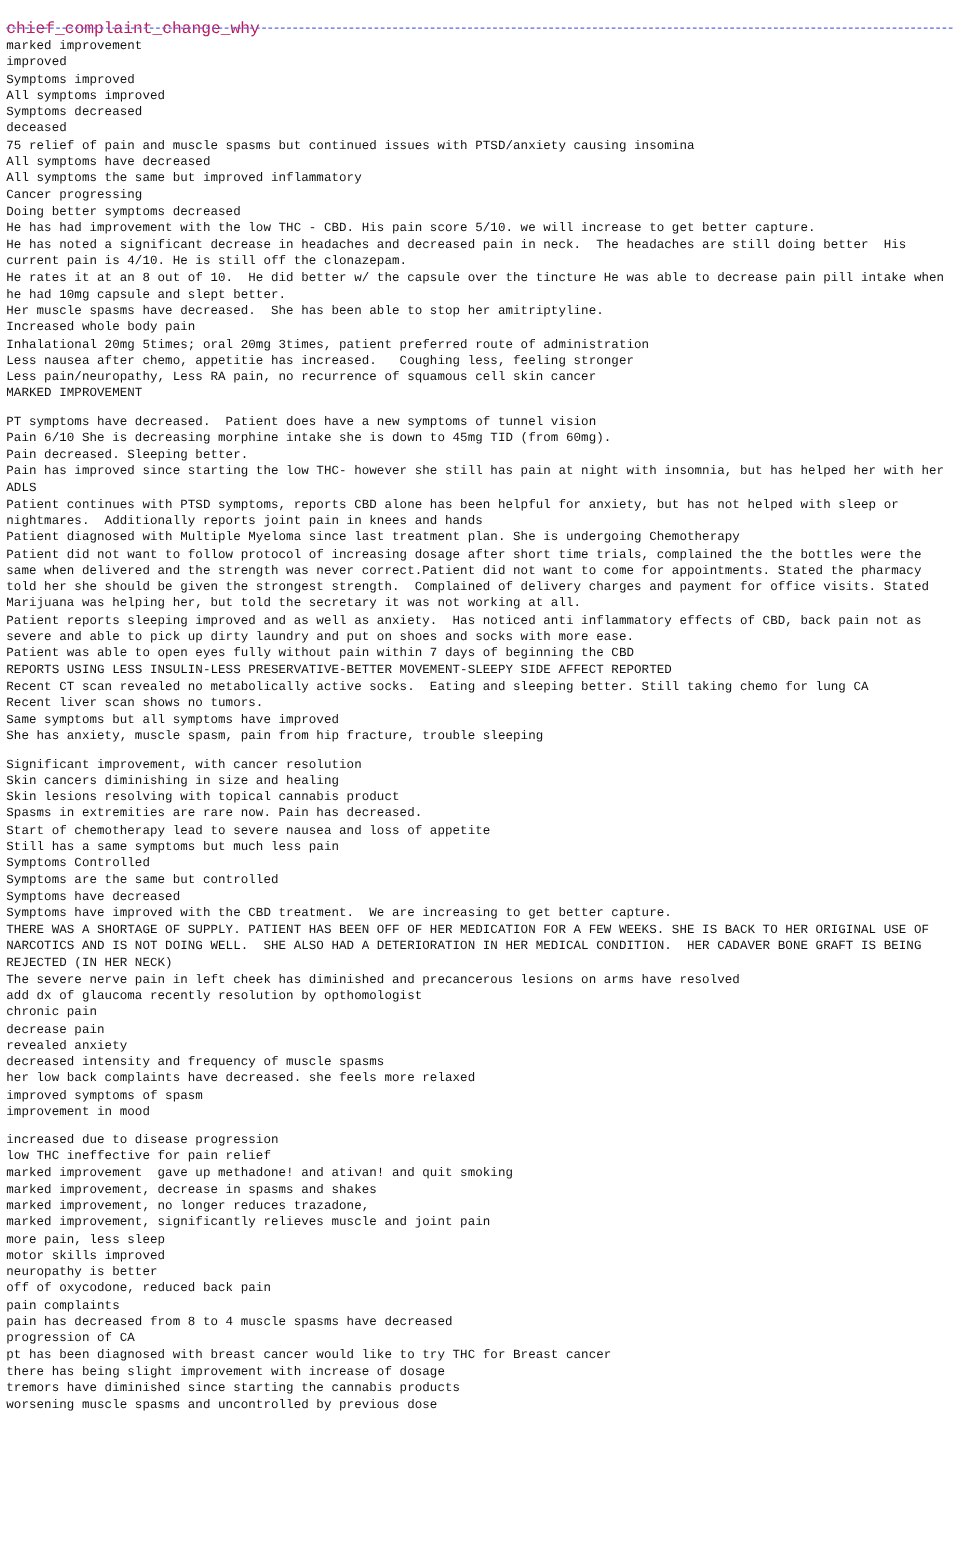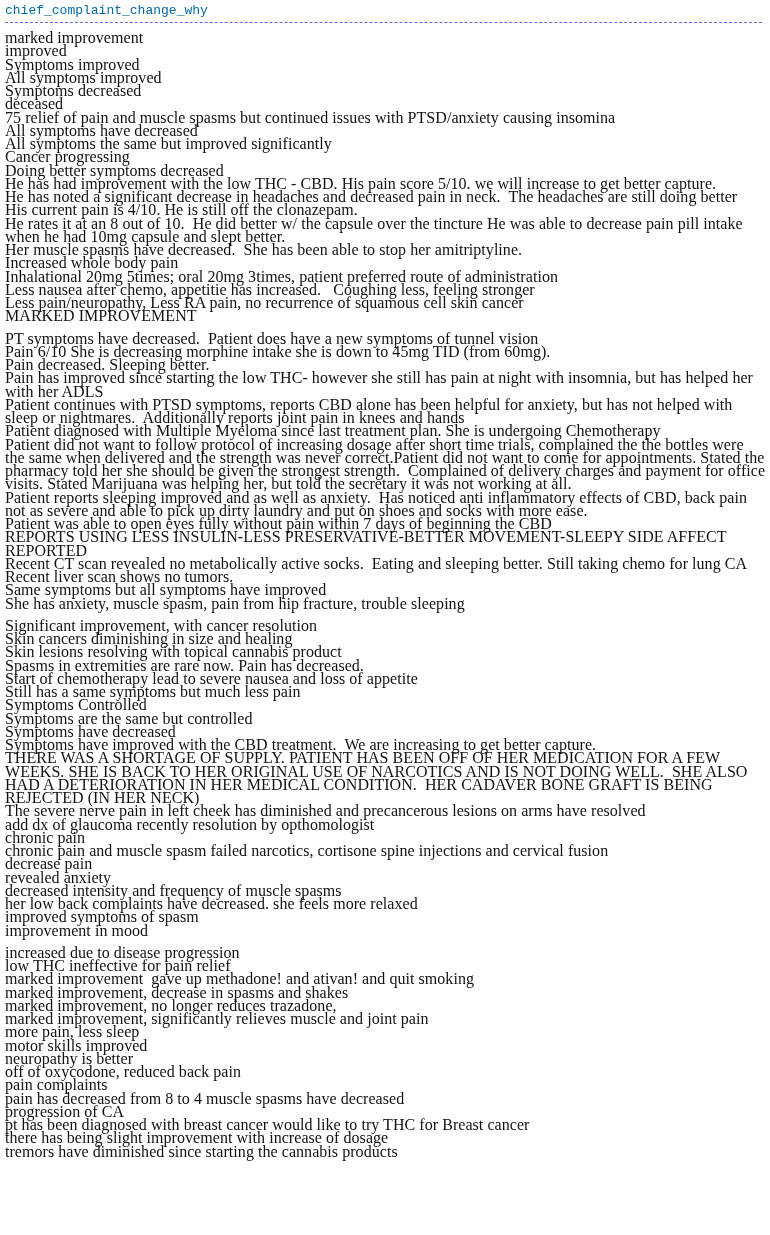--- a/index.html
+++ b/index.html
@@ -5,42 +5,42 @@
     html, body { margin: 0; padding: 0; background: #ffffff; }
     body {
       width: 770px;
       height: 1235px;
       overflow: hidden;
       position: relative;
     }
     .header {
       position: absolute;
       left: 5px;
-      top: 3px;
+      top: 15px;
       font-family: "Liberation Mono", "DejaVu Sans Mono", monospace;
       font-size: 13px;
-      color: #0369a1;
+      color: #be185d;
       line-height: 16px;
       white-space: pre;
     }
     .rule {
       position: absolute;
       left: 5px;
       top: 22px;
       width: 757px;
       height: 0;
       border-top: 1.5px dashed #5a68e6;
     }
     .body-text {
       position: absolute;
       left: 5px;
       top: 31px;
       width: 762px;
-      font-family: Liberation Serif, serif;
-      font-size: 16px;
+      font-family: Liberation Mono, monospace;
+      font-size: 10px;
       letter-spacing: 0.05px;
       line-height: 13.25px;
       color: #111111;
     }
     .group { margin: 0; padding: 0; }
     .group + .group { margin-top: 9px; }
     .entry {
       white-space: pre-wrap;
       word-break: normal;
     }
@@ -54,21 +54,21 @@
 <div class="body-text">
   <div class="group">
       <div class="entry">marked improvement</div>
       <div class="entry">improved</div>
       <div class="entry">Symptoms improved</div>
       <div class="entry">All symptoms improved</div>
       <div class="entry">Symptoms decreased</div>
       <div class="entry">deceased</div>
       <div class="entry">75 relief of pain and muscle spasms but continued issues with PTSD/anxiety causing insomina</div>
       <div class="entry">All symptoms have decreased</div>
-      <div class="entry">All symptoms the same but improved significantly</div>
+      <div class="entry">All symptoms the same but improved inflammatory</div>
       <div class="entry">Cancer progressing</div>
       <div class="entry">Doing better symptoms decreased</div>
       <div class="entry">He has had improvement with the low THC - CBD. His pain score 5/10. we will increase to get better capture.</div>
       <div class="entry">He has noted a significant decrease in headaches and decreased pain in neck.  The headaches are still doing better  His current pain is 4/10. He is still off the clonazepam.</div>
       <div class="entry">He rates it at an 8 out of 10.  He did better w/ the capsule over the tincture He was able to decrease pain pill intake when he had 10mg capsule and slept better.</div>
       <div class="entry">Her muscle spasms have decreased.  She has been able to stop her amitriptyline.</div>
       <div class="entry">Increased whole body pain</div>
       <div class="entry">Inhalational 20mg 5times; oral 20mg 3times, patient preferred route of administration</div>
       <div class="entry">Less nausea after chemo, appetitie has increased.   Coughing less, feeling stronger</div>
       <div class="entry">Less pain/neuropathy, Less RA pain, no recurrence of squamous cell skin cancer</div>
@@ -98,21 +98,20 @@
       <div class="entry">Start of chemotherapy lead to severe nausea and loss of appetite</div>
       <div class="entry">Still has a same symptoms but much less pain</div>
       <div class="entry">Symptoms Controlled</div>
       <div class="entry">Symptoms are the same but controlled</div>
       <div class="entry">Symptoms have decreased</div>
       <div class="entry">Symptoms have improved with the CBD treatment.  We are increasing to get better capture.</div>
       <div class="entry">THERE WAS A SHORTAGE OF SUPPLY. PATIENT HAS BEEN OFF OF HER MEDICATION FOR A FEW WEEKS. SHE IS BACK TO HER ORIGINAL USE OF NARCOTICS AND IS NOT DOING WELL.  SHE ALSO HAD A DETERIORATION IN HER MEDICAL CONDITION.  HER CADAVER BONE GRAFT IS BEING REJECTED (IN HER NECK)</div>
       <div class="entry">The severe nerve pain in left cheek has diminished and precancerous lesions on arms have resolved</div>
       <div class="entry">add dx of glaucoma recently resolution by opthomologist</div>
       <div class="entry">chronic pain</div>
-      <div class="entry">chronic pain and muscle spasm failed narcotics, cortisone spine injections and cervical fusion</div>
       <div class="entry">decrease pain</div>
       <div class="entry">revealed anxiety</div>
       <div class="entry">decreased intensity and frequency of muscle spasms</div>
       <div class="entry">her low back complaints have decreased. she feels more relaxed</div>
       <div class="entry">improved symptoms of spasm</div>
       <div class="entry">improvement in mood</div>
     </div>
   <div class="group">
       <div class="entry">increased due to disease progression</div>
       <div class="entry">low THC ineffective for pain relief</div>
@@ -123,14 +122,15 @@
       <div class="entry">more pain, less sleep</div>
       <div class="entry">motor skills improved</div>
       <div class="entry">neuropathy is better</div>
       <div class="entry">off of oxycodone, reduced back pain</div>
       <div class="entry">pain complaints</div>
       <div class="entry">pain has decreased from 8 to 4 muscle spasms have decreased</div>
       <div class="entry">progression of CA</div>
       <div class="entry">pt has been diagnosed with breast cancer would like to try THC for Breast cancer</div>
       <div class="entry">there has being slight improvement with increase of dosage</div>
       <div class="entry">tremors have diminished since starting the cannabis products</div>
+      <div class="entry">worsening muscle spasms and uncontrolled by previous dose</div>
     </div>
 </div>
 
 </body></html>

